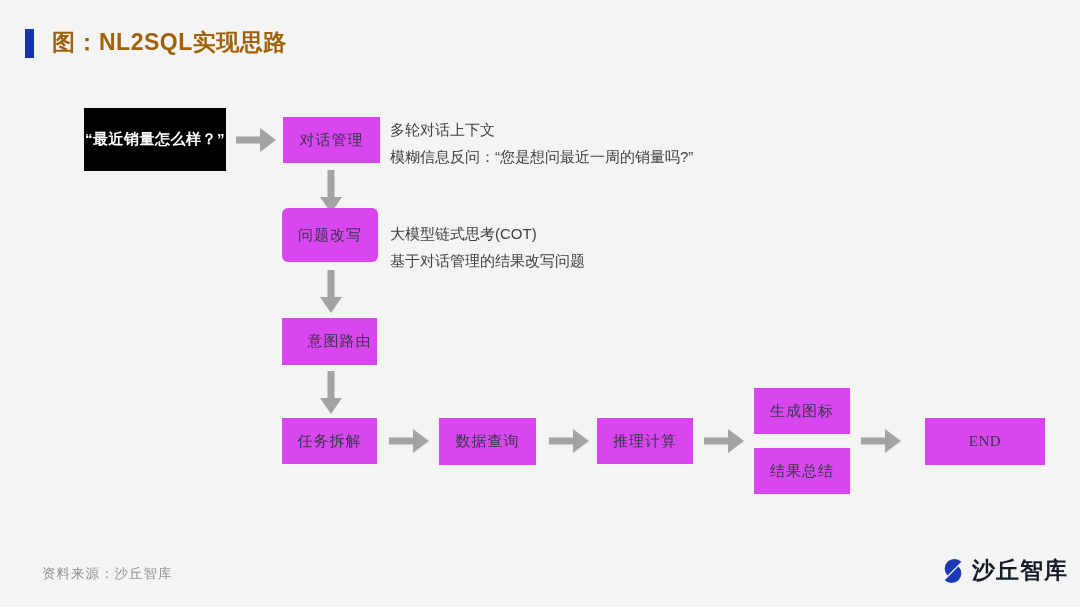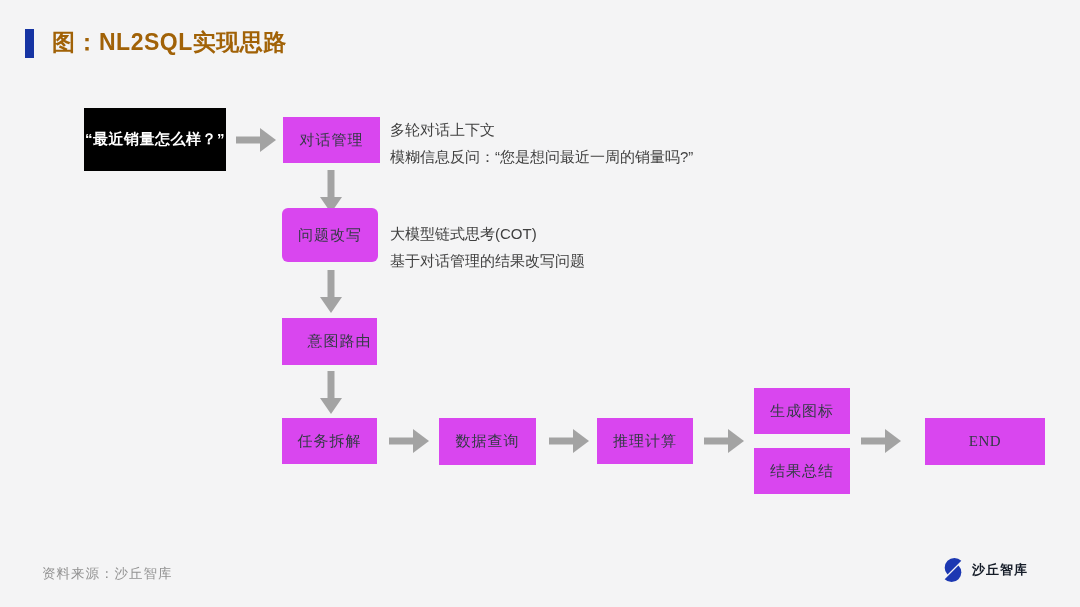--- a/index.html
+++ b/index.html
@@ -65,21 +65,21 @@
     margin-left: 12px;
   }
   .logo {
     position: absolute;
     left: 938px; top: 555px;
     display: flex;
     align-items: center;
   }
   .logo-text {
     margin-left: 4px;
-    font-size: 13px;
+    font-size: 23px;
     font-weight: 700;
     color: #141b27;
     letter-spacing: 1px;
   }
 </style>
 </head>
 <body>
 
 <div class="canvas">
 

